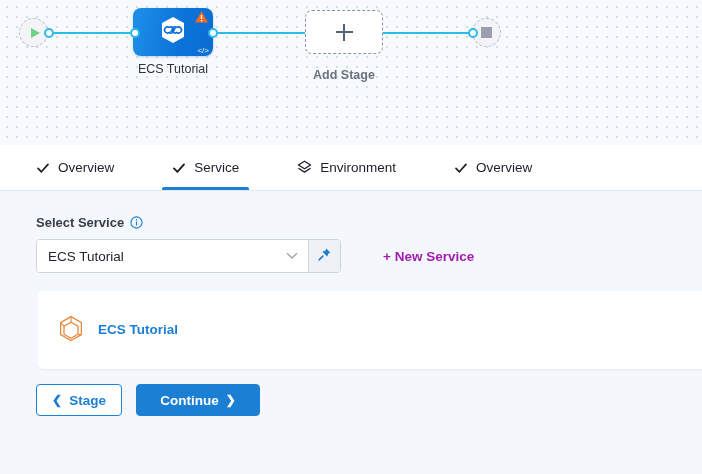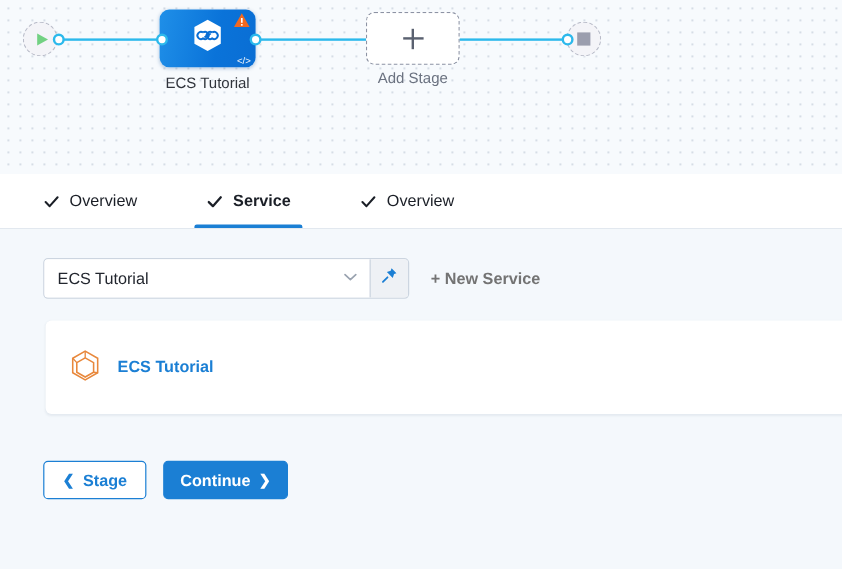--- a/index.html
+++ b/index.html
@@ -133,26 +133,27 @@
     position: relative;
     width: 17px; height: 17px;
   }
   .plus-icon::before, .plus-icon::after {
     content: ""; position: absolute; background: #5a6170;
   }
   .plus-icon::before { left: 0; top: 7.5px; width: 17px; height: 2px; }
   .plus-icon::after  { top: 0; left: 7.5px; height: 17px; width: 2px; }
   .add-stage-label {
     position: absolute;
-    left: 305px; top: 58px;
+    left: 305px; top: 68px;
     width: 78px;
     text-align: center;
     font-size: 12.5px;
     color: #6b7280;
     white-space: nowrap;
+    font-weight: bold;
   }
 
   
   .tabbar {
     position: relative;
     width: 702px;
     height: 46px;
     background: #ffffff;
     border-bottom: 1px solid #e2e8ef;
     display: flex;
@@ -164,21 +165,21 @@
     align-items: center;
     gap: 8px;
     padding: 0 18px;
     cursor: pointer;
     position: relative;
     color: #1b1f27;
     font-size: 13.5px;
     white-space: nowrap;
   }
   .tab + .tab { margin-left: 22px; }
-  .tab.active { font-weight: bold; }
+  .tab.active { font-weight: normal; }
   .tab.active::after {
     content: "";
     position: absolute;
     left: 8px; right: 8px; bottom: 0;
     height: 3px;
     background: #1b7fd4;
     border-radius: 2px 2px 0 0;
   }
   .tab-ico { display: flex; align-items: center; }
 
@@ -224,22 +225,22 @@
     line-height: 1;
   }
   .pin-btn {
     width: 32px;
     background: #eef1f5;
     border-left: 1px solid #ccd5e0;
     display: flex; align-items: center; justify-content: center;
     cursor: pointer;
   }
   .new-service {
-    margin-left: 18px;
-    color: #737373;
+    margin-left: 42px;
+    color: #a21caf;
     font-size: 13.5px;
     font-weight: bold;
     cursor: pointer;
     white-space: nowrap;
   }
 
   
   .svc-card {
     margin-top: 18px;
     margin-left: 2px;
@@ -288,21 +289,21 @@
   .btn-back {
     background: #ffffff;
     border: 1px solid #1b7fd4;
     color: #1b7fd4;
     width: 86px;
   }
   .btn-continue {
     background: #1b7fd4;
     border: 1px solid #1b7fd4;
     color: #ffffff;
-    width: 104px;
+    width: 124px;
   }
   .arr { font-size: 12px; line-height: 1; font-weight: bold; }
 </style>
 </head>
 <body>
 
 <div class="canvas">
 
   <div class="wire w1"></div>
   <div class="wire w2"></div>
@@ -358,34 +359,53 @@
 
   <div class="tab active">
     <span class="tab-ico">
       <svg width="14" height="14" viewBox="0 0 14 14">
         <path d="M2 7.4 L5.4 10.8 L12 3.4" fill="none" stroke="#1b1f27" stroke-width="1.9" stroke-linecap="round" stroke-linejoin="round"></path>
       </svg>
     </span>
     <span>Service</span>
   </div>
 
+  <div class="tab">
+    <span class="tab-ico">
+      <svg width="15" height="15" viewBox="0 0 15 15">
+        <path d="M7.5 1.2 L13.6 5 L7.5 8.8 L1.4 5 Z" fill="none" stroke="#1b1f27" stroke-width="1.3" stroke-linejoin="round"></path>
+        <path d="M1.4 8.3 L7.5 12.1 L13.6 8.3" fill="none" stroke="#1b1f27" stroke-width="1.3" stroke-linejoin="round"></path>
+      </svg>
+    </span>
+    <span>Environment</span>
+  </div>
 
 
   <div class="tab">
     <span class="tab-ico">
       <svg width="14" height="14" viewBox="0 0 14 14">
         <path d="M2 7.4 L5.4 10.8 L12 3.4" fill="none" stroke="#1b1f27" stroke-width="1.7" stroke-linecap="round" stroke-linejoin="round"></path>
       </svg>
     </span>
     <span>Overview</span>
   </div>
 </div>
 
 <div class="panel">
 
+  <div class="field-label">
+    <span>Select Service</span>
+    <span class="info-icon">
+      <svg width="13" height="13" viewBox="0 0 13 13">
+        <circle cx="6.5" cy="6.5" r="5.6" fill="none" stroke="#1b7fd4" stroke-width="1.1"></circle>
+        <rect x="5.95" y="5.4" width="1.1" height="4.2" fill="#1b7fd4"></rect>
+        <rect x="5.95" y="3.2" width="1.1" height="1.3" fill="#1b7fd4"></rect>
+      </svg>
+    </span>
+  </div>
 
   <div class="field-row">
     <div class="select-wrap">
       <div class="select-box" title="Select Service">
         <span>ECS Tutorial</span>
         <span class="chev">
           <svg width="12" height="8" viewBox="0 0 12 8">
             <path d="M1.5 1.8 L6 6 L10.5 1.8" fill="none" stroke="#9aa3b0" stroke-width="1.4" stroke-linecap="round" stroke-linejoin="round"></path>
           </svg>
         </span>

